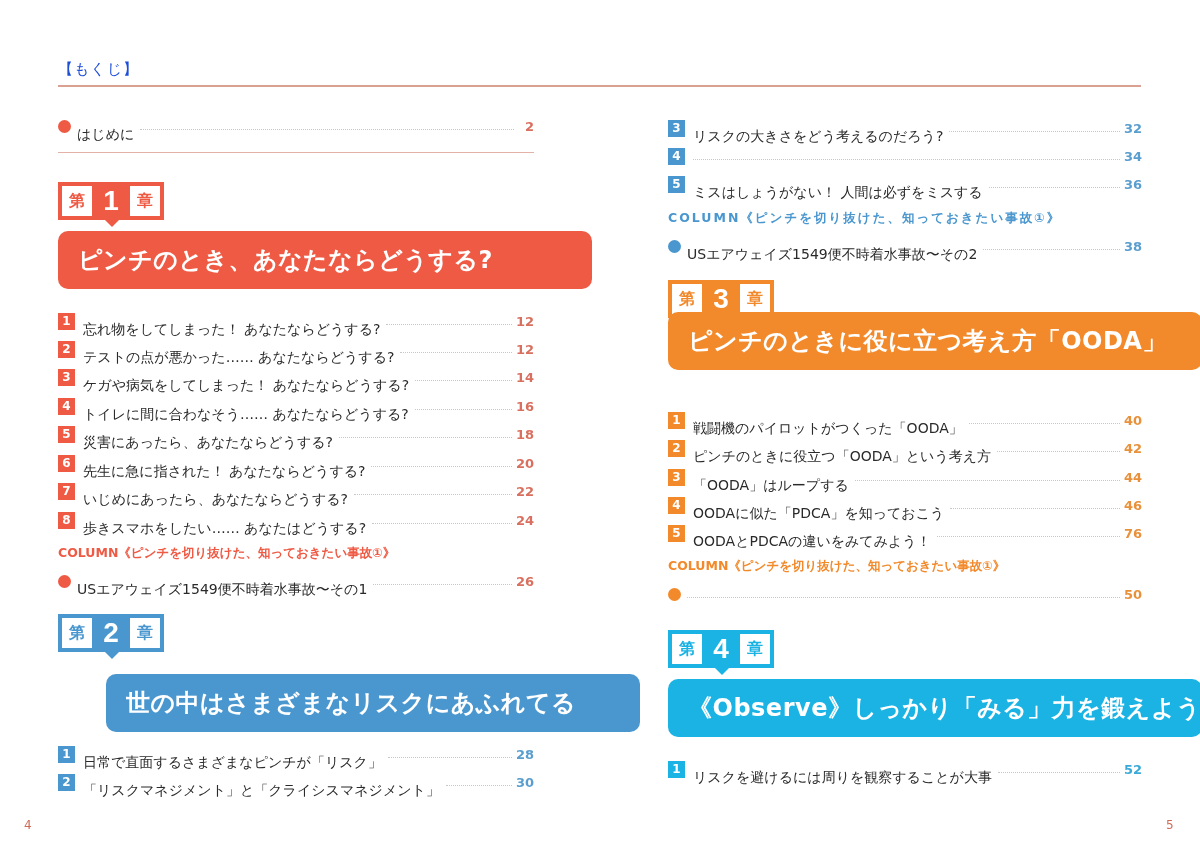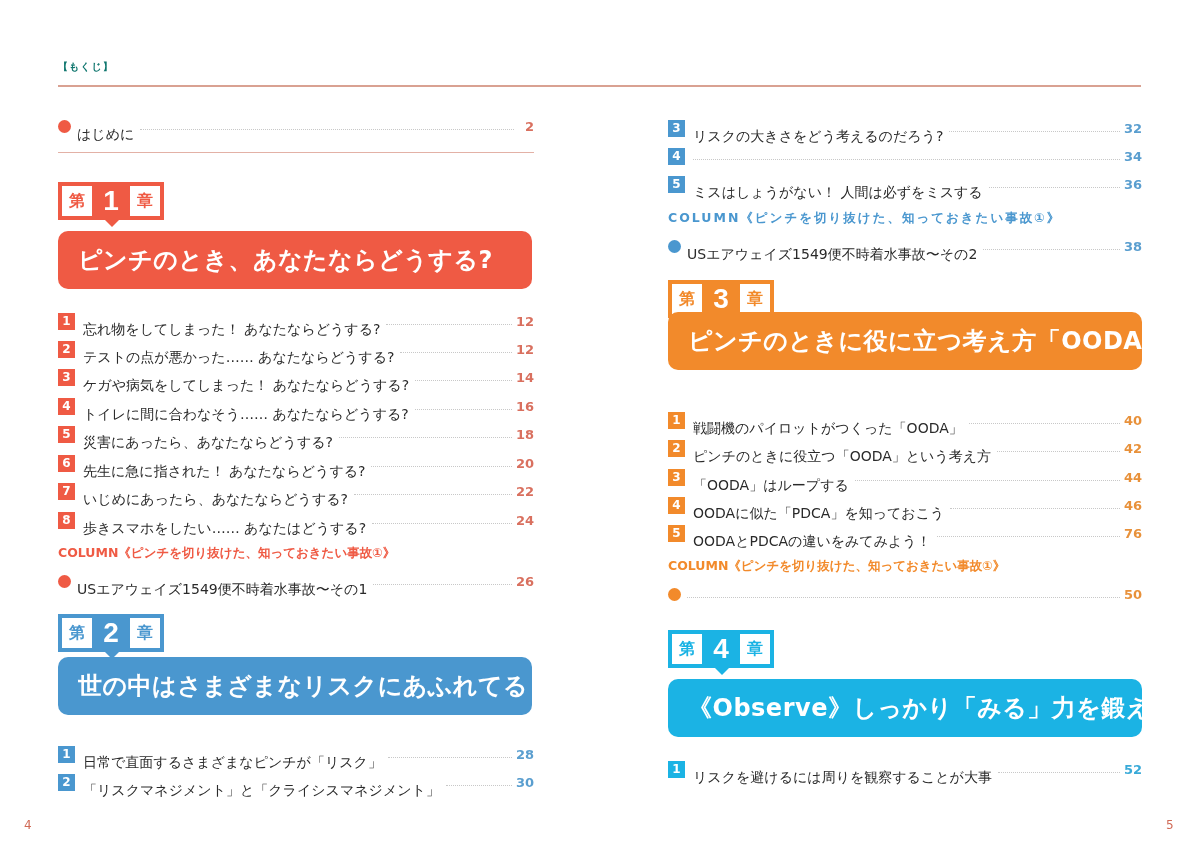--- a/index.html
+++ b/index.html
@@ -1,19 +1,19 @@
 <!DOCTYPE html>
 <html><head>
 <meta charset="utf-8">
 <style>
   * { box-sizing: border-box; margin: 0; padding: 0; }
   html, body { width: 1200px; height: 854px; background: #ffffff; overflow: hidden; }
   body { position: relative; font-family: "DejaVu Sans", sans-serif; color: #2a2a2a; }
 
-  .toc-title { position: absolute; left: 58px; top: 60px; font-size: 10px; font-weight: bold; color: #0f766e; letter-spacing: 1px; }
+  .toc-title { position: absolute; left: 58px; top: 60px; font-size: 15px; font-weight: normal; color: #1d4ed8; letter-spacing: 1px; }
   .header-rule { position: absolute; left: 58px; top: 85px; width: 1083px; height: 2px; background: #d9a192; }
 
   .col { position: absolute; }
   .col-left { left: 58px; top: 0; width: 476px; }
   .col-right { left: 668px; top: 0; width: 474px; }
 
   .row { position: absolute; left: 0; width: 100%; height: 22px; display: flex; align-items: center; font-size: 14px; }
   .row .label { white-space: nowrap; padding-right: 6px; margin-top: 18px; }
   .row .leader { flex: 1; height: 1px; border-bottom: 1px dotted #c8c8c8; margin-top: 6px; margin-right: 4px; }
   .row .page { font-size: 13px; font-weight: bold; min-width: 16px; text-align: right; }
@@ -23,21 +23,21 @@
 
   .rule-sub { position: absolute; left: 0; width: 476px; height: 1px; background: #e3b1a6; }
 
   .column-head { position: absolute; left: 0; font-size: 12.5px; font-weight: bold; white-space: nowrap; }
 
   .chap-badge { position: absolute; left: 0; width: 106px; height: 38px; display: flex; align-items: center; padding: 4px; gap: 4px; }
   .chap-badge .cell { width: 30px; height: 30px; background: #fff; display: flex; align-items: center; justify-content: center; font-size: 16px; font-weight: bold; }
   .chap-badge .bignum { width: 30px; height: 30px; color: #fff; font-size: 28px; font-weight: bold; display: flex; align-items: center; justify-content: center; font-family: "Liberation Sans", sans-serif; }
   .chap-badge .pointer { position: absolute; left: 47px; bottom: -7px; width: 0; height: 0; border-left: 7px solid transparent; border-right: 7px solid transparent; }
 
-  .chap-bar { position: absolute; left: 0; width: 474px; height: 58px; border-radius: 10px; color: #fff; font-size: 24px; font-weight: bold; display: flex; align-items: center; padding-left: 20px; white-space: nowrap; letter-spacing: 0.5px; }
+  .chap-bar { position: absolute; left: 0; width: 534px; height: 58px; border-radius: 10px; color: #fff; font-size: 24px; font-weight: bold; display: flex; align-items: center; padding-left: 20px; white-space: nowrap; letter-spacing: 0.5px; }
 
   .page-num { position: absolute; font-size: 12px; color: #d06a56; }
 
   
   .c1 { background: #ef5a44; }
   .c1-t { color: #ef5a44; }
   .c1-p { color: #d9705f; }
   .c2 { background: #4a97cf; }
   .c2-t { color: #4a97cf; }
   .c2-p { color: #5a9ecf; }
@@ -130,21 +130,21 @@
     <span class="leader"></span>
     <span class="page c1-p">26</span>
   </div>
 
   <div class="chap-badge c2" style="top:614px;">
     <span class="cell c2-t">第</span>
     <span class="bignum">2</span>
     <span class="cell c2-t">章</span>
     <span class="pointer" style="border-top:7px solid #4a97cf;"></span>
   </div>
-  <div class="chap-bar c2" style="top:657px;">
+  <div class="chap-bar c2" style="top:674px;margin-left:48px;">
     <span>世の中はさまざまなリスクにあふれてる</span>
   </div>
 
   <div class="row" style="top:743px;">
     <span class="num c2">1</span>
     <span class="label">日常で直面するさまざまなピンチが「リスク」</span>
     <span class="leader"></span>
     <span class="page c2-p">28</span>
   </div>
   <div class="row" style="top:771px;">

